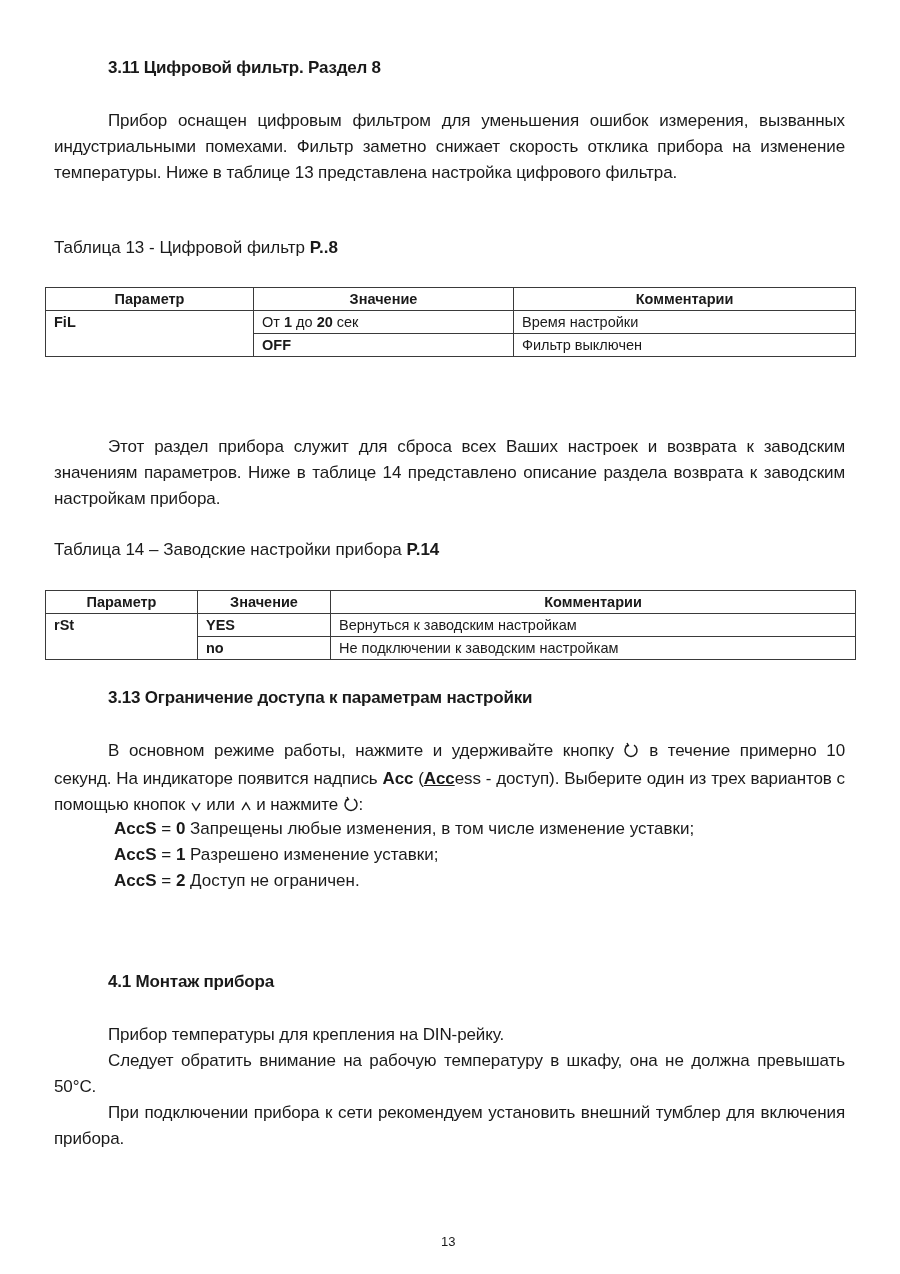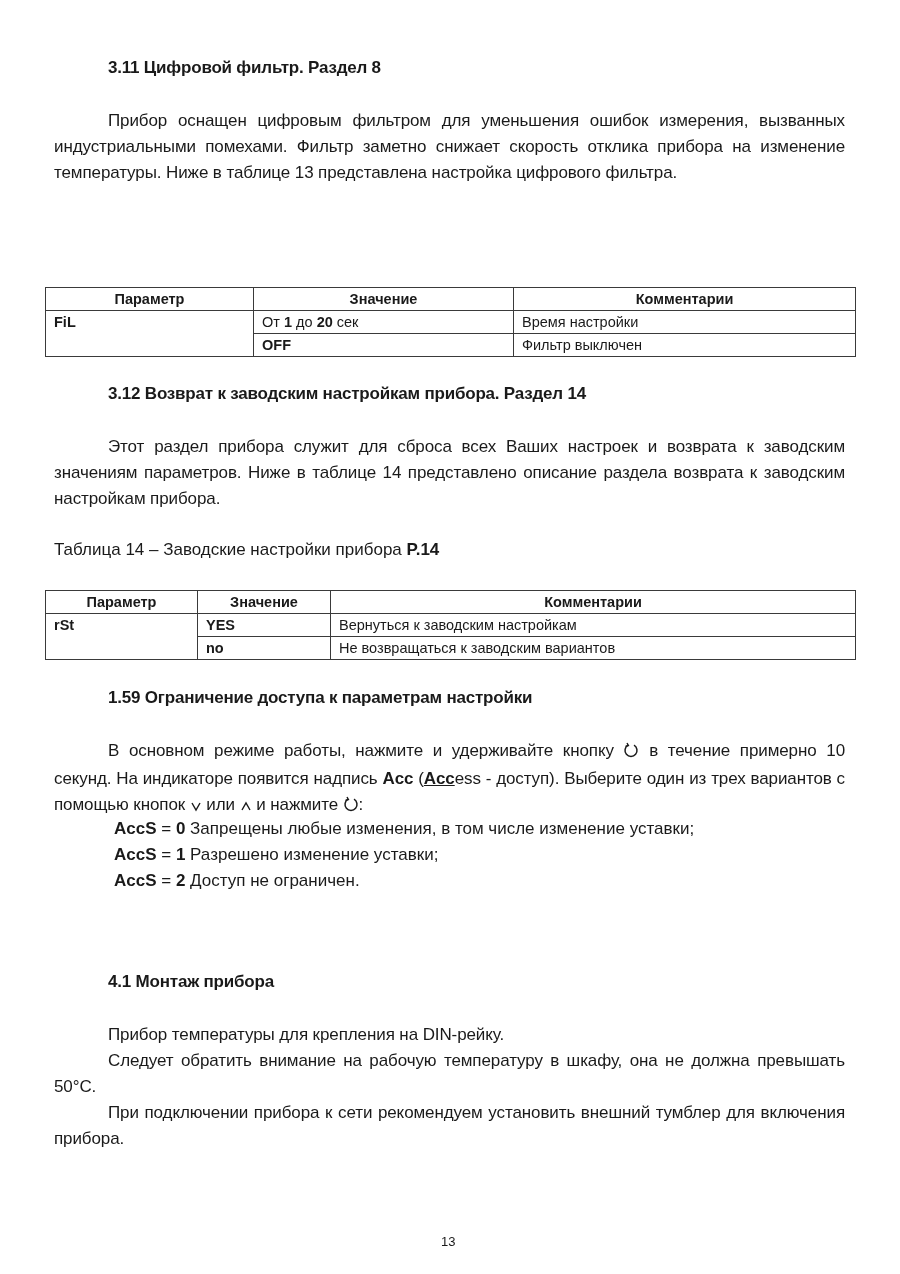--- a/index.html
+++ b/index.html
@@ -26,20 +26,23 @@
 <body>
 
 <div class="page">
 
   <div class="abs h" style="left:108px; top:58px;">3.11 Цифровой фильтр. Раздел 8</div>
 
   <div class="abs p" style="left:54px; top:108px; width:791px;">
     <span class="ind"></span><span>Прибор оснащен цифровым фильтром для уменьшения ошибок измерения, вызванных индустриальными помехами. Фильтр заметно снижает скорость отклика прибора на изменение температуры. Ниже в таблице 13 представлена настройка цифрового фильтра.</span>
   </div>
 
+  <div class="abs caption" style="left:54px; top:238px;">
+    <span>Таблица 13 - Цифровой фильтр </span><span class="b">P..8</span>
+  </div>
 
   <table class="t" style="left:45px; top:287px; width:810px;">
     <colgroup>
         <col style="width:208px">
         <col style="width:260px">
         <col style="width:342px">
       </colgroup>
     <tbody>
         <tr>
       <th>Параметр</th>
@@ -51,21 +54,20 @@
       <td><span>От </span><b>1</b><span> до </span><b>20</b><span> сек</span></td>
       <td>Время настройки</td>
     </tr>
     <tr>
       <td class="b">OFF</td>
       <td>Фильтр выключен</td>
     </tr>
   </tbody>
     </table>
 
-  <div class="abs h" style="left:108px; top:384px;">3.12 Возврат к заводским настройкам прибора. Раздел 14</div>
 
   <div class="abs p" style="left:54px; top:434px; width:791px;">
     <span class="ind"></span><span>Этот раздел прибора служит для сброса всех Ваших настроек и возврата к заводским значениям параметров. Ниже в таблице 14 представлено описание раздела возврата к заводским настройкам прибора.</span>
   </div>
 
   <div class="abs caption" style="left:54px; top:540px;">
     <span>Таблица 14 – Заводские настройки прибора </span><span class="b">P.14</span>
   </div>
 
   <table class="t" style="left:45px; top:590px; width:810px;">
@@ -80,26 +82,26 @@
       <th>Значение</th>
       <th>Комментарии</th>
     </tr>
     <tr>
       <td rowspan="2" class="b">rSt</td>
       <td class="b">YES</td>
       <td>Вернуться к заводским настройкам</td>
     </tr>
     <tr>
       <td class="b">no</td>
-      <td>Не возвращаться к заводским вариантов</td>
+      <td>Не подключении к заводским настройкам</td>
     </tr>
   </tbody>
     </table>
 
-  <div class="abs h" style="left:108px; top:688px;">1.59 Ограничение доступа к параметрам настройки</div>
+  <div class="abs h" style="left:108px; top:688px;">3.13 Ограничение доступа к параметрам настройки</div>
 
   <div class="abs p" style="left:54px; top:738px; width:791px;">
     <span class="ind"></span><span>В основном режиме работы, нажмите и удерживайте кнопку </span><span class="ico"><svg width="16" height="16" viewBox="0 0 16 16">
           <path d="M5 3.2 A6 6 0 1 0 11 3.2" fill="none" stroke="#1a1a1a" stroke-width="1.5"></path>
           <path d="M4 1 L5.4 3.6 L2.6 4.2" fill="none" stroke="#1a1a1a" stroke-width="1.4"></path>
         </svg></span><span> в течение примерно 10 секунд. На индикаторе появится надпись </span><b>Acc</b><span> (</span><span class="u">Acc</span><span>ess - доступ). Выберите один из трех вариантов с помощью кнопок </span><span class="ico"><svg width="12" height="12" viewBox="0 0 12 12">
           <path d="M2 3 L6 10 L10 3" fill="none" stroke="#1a1a1a" stroke-width="1.4"></path>
         </svg></span><span> или </span><span class="ico"><svg width="12" height="12" viewBox="0 0 12 12">
           <path d="M2 10 L6 3 L10 10" fill="none" stroke="#1a1a1a" stroke-width="1.4"></path>
         </svg></span><span> и нажмите </span><span class="ico"><svg width="16" height="16" viewBox="0 0 16 16">

